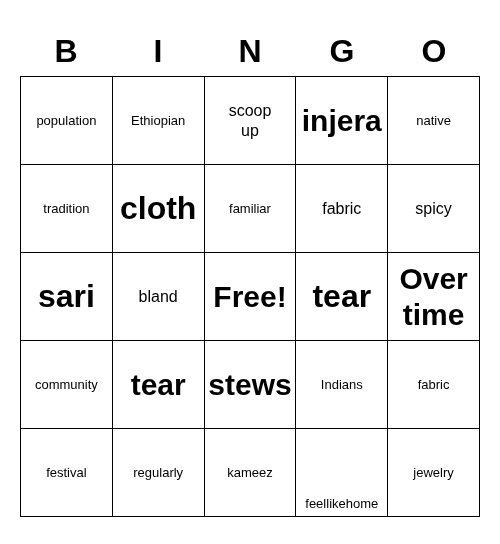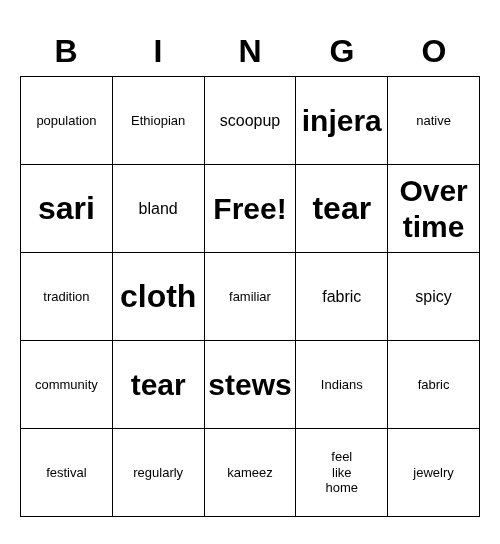--- a/index.html
+++ b/index.html
@@ -69,67 +69,67 @@
     </thead>
     <tbody id="grid-body">
     <tr>
           <td>
             <span class="cell-text size-small">population</span>
           </td>
           <td>
             <span class="cell-text size-small">Ethiopian</span>
           </td>
           <td>
-            <span class="cell-text size-medium" style="flex-direction: row;">
+            <span class="cell-text size-medium" style="flex-direction: column;">
               <div>scoop</div>
               <div>up</div>
             </span>
           </td>
           <td>
             <span class="cell-text size-large">injera</span>
           </td>
           <td>
             <span class="cell-text size-small">native</span>
+          </td>
+        </tr>
+        <tr>
+          <td>
+            <span class="cell-text size-small">tradition</span>
+          </td>
+          <td>
+            <span class="cell-text size-xlarge">cloth</span>
+          </td>
+          <td>
+            <span class="cell-text size-small">familiar</span>
+          </td>
+          <td>
+            <span class="cell-text size-medium">fabric</span>
+          </td>
+          <td>
+            <span class="cell-text size-medium">spicy</span>
           </td>
         </tr>
         <tr>
           <td>
             <span class="cell-text size-xlarge">sari</span>
           </td>
           <td>
             <span class="cell-text size-medium">bland</span>
           </td>
           <td>
             <span class="cell-text size-large">Free!</span>
           </td>
           <td>
             <span class="cell-text size-xlarge">tear</span>
           </td>
           <td>
             <span class="cell-text size-large" style="flex-direction: column;">
               <div>Over</div>
               <div>time</div>
             </span>
-          </td>
-        </tr>
-        <tr>
-          <td>
-            <span class="cell-text size-small">tradition</span>
-          </td>
-          <td>
-            <span class="cell-text size-xlarge">cloth</span>
-          </td>
-          <td>
-            <span class="cell-text size-small">familiar</span>
-          </td>
-          <td>
-            <span class="cell-text size-medium">fabric</span>
-          </td>
-          <td>
-            <span class="cell-text size-medium">spicy</span>
           </td>
         </tr>
         <tr>
           <td>
             <span class="cell-text size-small">community</span>
           </td>
           <td>
             <span class="cell-text size-large">tear</span>
           </td>
           <td>
@@ -146,21 +146,21 @@
           <td>
             <span class="cell-text size-small">festival</span>
           </td>
           <td>
             <span class="cell-text size-small">regularly</span>
           </td>
           <td>
             <span class="cell-text size-small">kameez</span>
           </td>
           <td>
-            <span class="cell-text size-small" style="flex-direction: column;">
+            <span class="cell-text size-small" style="flex-direction: row; align-items: flex-end;">
               <div>feel</div>
               <div>like</div>
               <div>home</div>
             </span>
           </td>
           <td>
             <span class="cell-text size-small">jewelry</span>
           </td>
         </tr>
       </tbody>

